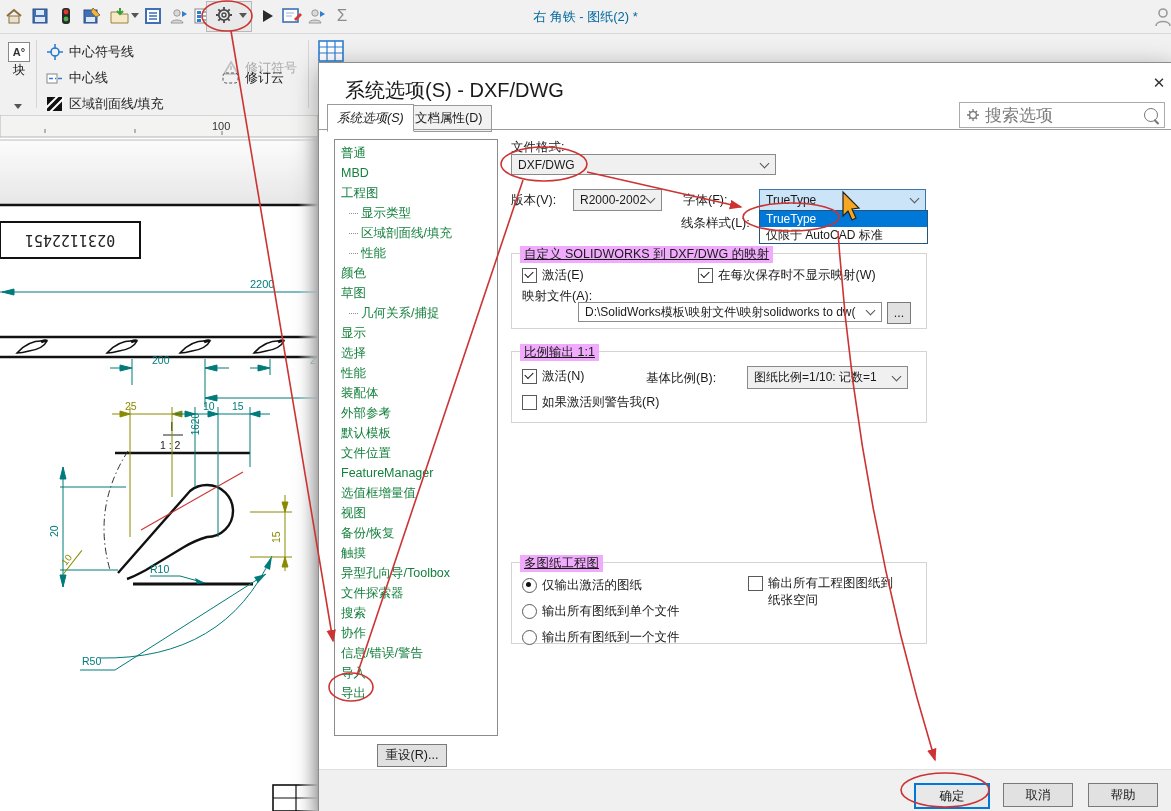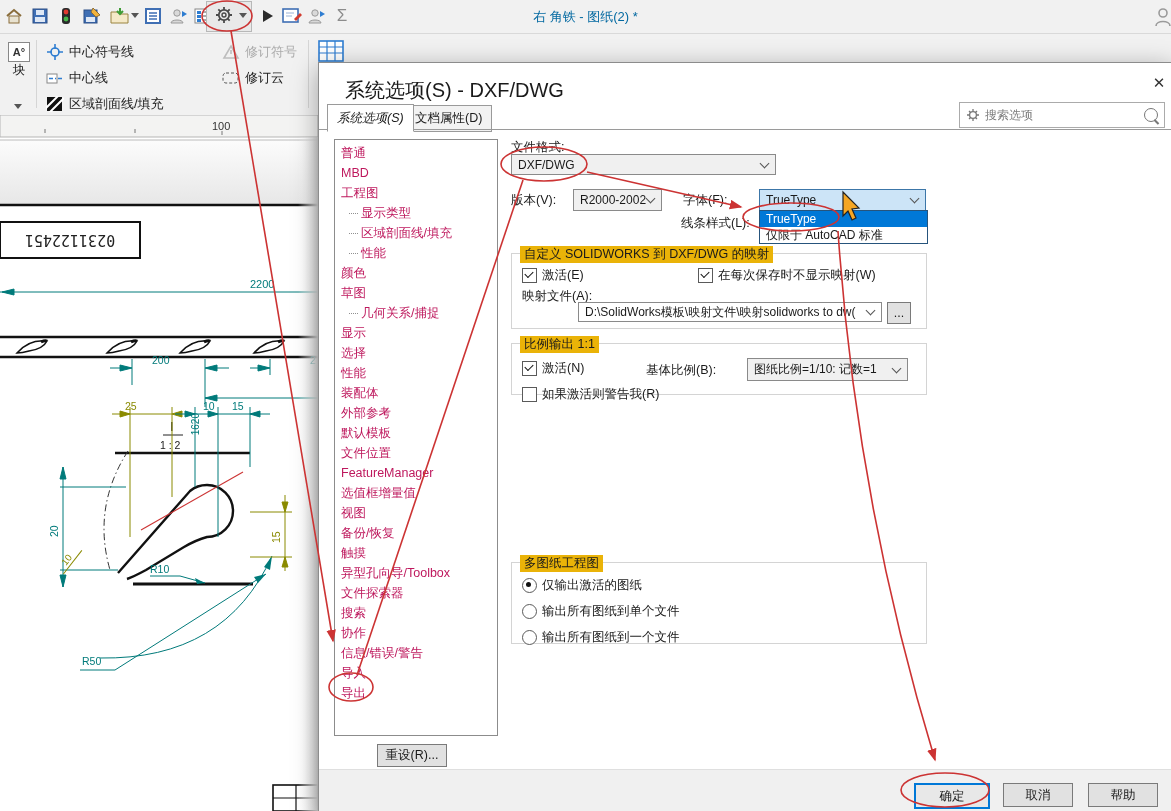--- a/index.html
+++ b/index.html
@@ -18,50 +18,50 @@
   #cmdsearch .blk{width:17px;height:17px;background:#1b1b1b;margin:0 5px 0 3px;position:relative;}
   #cmdsearch .blk::after{content:"";position:absolute;left:4px;top:4px;width:6px;height:6px;border-top:2px solid #fff;border-right:2px solid #fff;transform:rotate(45deg);}
   #cmdsearch .ph{flex:1;font-size:12.5px;color:#8a8a8a;}
   .mag{width:12px;height:12px;border:1.6px solid #777;border-radius:50%;position:relative;}
   .mag::after{content:"";position:absolute;left:10px;top:10px;width:6px;height:1.6px;background:#777;transform:rotate(45deg);transform-origin:0 0;}
   
   #ribbon{left:0;top:34px;width:1171px;height:81px;background:#f1f1f1;}
   .rsep{position:absolute;top:6px;width:1px;height:68px;background:#d5d5d5;}
   .rbtn{position:absolute;display:flex;flex-direction:column;align-items:center;font-size:12.5px;color:#222;}
   .ritem{position:absolute;display:flex;align-items:center;gap:5px;font-size:13px;color:#222;height:20px;}
-  .ritem.dis{color:#ababab;}
+  .ritem.dis{color:#ababab;margin-top:16px;}
   .blockA{width:20px;height:18px;border:1px solid #888;background:#fff;font-size:11px;font-weight:bold;color:#333;display:flex;align-items:center;justify-content:center;}
   
   #draw{left:0;top:115px;width:318px;height:696px;background:#fff;}
   
   #dlg{left:318px;top:62px;width:853px;height:749px;background:#fff;border:1px solid #8c8c8c;box-shadow:0 6px 24px rgba(0,0,0,.35);}
   #dlg-title{position:absolute;left:26px;top:14px;font-size:20px;color:#1a1a1a;}
   #dlg-close{position:absolute;left:830px;top:10px;width:20px;height:20px;text-align:center;font-size:15px;color:#333;line-height:20px;}
   .tab{position:absolute;top:42px;height:25px;padding:0 9px;font-size:12.5px;display:flex;align-items:center;background:#fff;border:1px solid #9a9a9a;}
   #tab1{left:8px;border-bottom:1px solid #fff;z-index:2;height:26px;top:41px;font-style:italic;}
   #tab2{left:86px;background:#f2f2f2;}
   #tabline{position:absolute;left:0;top:66px;width:853px;height:1px;background:#9a9a9a;}
-  #optsearch{position:absolute;left:640px;top:39px;width:206px;height:26px;border:1px solid #ababab;background:#fff;display:flex;align-items:center;gap:5px;padding:0 6px;box-sizing:border-box;font-size:12px;color:#7d7d7d;}
+  #optsearch{position:absolute;left:640px;top:39px;width:206px;height:26px;border:1px solid #ababab;background:#fff;display:flex;align-items:center;gap:5px;padding:0 6px;box-sizing:border-box;font-size:17px;color:#7d7d7d;}
   #navlist{position:absolute;left:15px;top:76px;width:164px;height:597px;border:1px solid #8c8c8c;background:#fff;overflow:hidden;box-sizing:border-box;padding-top:3px;}
-  .nav-item{height:20px;line-height:20px;font-size:12.5px;padding-left:6px;white-space:nowrap;color:#be185d;}
+  .nav-item{height:20px;line-height:20px;font-size:12.5px;padding-left:6px;white-space:nowrap;color:#15803d;}
   .nav-item.ind{padding-left:14px;}
   .nav-item.ind::before{content:"";display:inline-block;width:9px;border-top:1px dotted #909090;margin-right:3px;vertical-align:3px;}
   .btn{position:absolute;background:#e1e1e1;border:1px solid #7a7a7a;font-size:12.5px;display:flex;align-items:center;justify-content:center;color:#1a1a1a;}
   #resetbtn{left:58px;top:681px;width:68px;height:21px;}
   
   .lbl{position:absolute;font-size:12.5px;color:#1a1a1a;white-space:nowrap;}
   .combo{position:absolute;border:1px solid #8a8a8a;background:#f0f0f0;font-size:12px;display:flex;align-items:center;padding:0 20px 0 6px;box-sizing:border-box;white-space:nowrap;overflow:hidden;}
   .combo .chev{position:absolute;right:7px;top:50%;margin-top:-5px;width:6px;height:6px;border-right:1.4px solid #555;border-bottom:1.4px solid #555;transform:rotate(45deg);}
   .combo.white{background:#fff;}
   #fontcombo{background:#cce4f7;border:1px solid #3c76a8;}
   #fontlist{position:absolute;left:440px;top:147px;width:167px;border:1px solid #26547c;background:#fff;z-index:5;}
   #fontlist .opt{height:16px;line-height:16px;font-size:12px;padding:0 6px;white-space:nowrap;}
   #fontlist .opt.sel{background:#0078d7;color:#fff;}
   .group{position:absolute;left:192px;width:416px;border:1px solid #d4d4d4;box-sizing:border-box;}
-  .group>.legend{position:absolute;left:8px;top:-8px;background:#eab308;padding:0 4px;font-size:12.5px;color:#1a1a1a;white-space:nowrap;}
+  .group>.legend{position:absolute;left:8px;top:-8px;background:#f0abfc;padding:0 4px;font-size:12.5px;color:#1a1a1a;white-space:nowrap;text-decoration:underline;}
   .cbrow{position:absolute;display:flex;align-items:flex-start;gap:5px;font-size:12.5px;color:#1a1a1a;}
   .cbrow.dis{color:#a3a3a3;}
   .cb{width:13px;height:13px;border:1px solid #5a5a5a;background:#fff;position:relative;flex:0 0 auto;margin-top:1px;}
   .cbrow.dis .cb{border-color:#bdbdbd;}
   .cb.on::after{content:"";position:absolute;left:2px;top:2px;width:7px;height:4px;border-left:1.8px solid #111;border-bottom:1.8px solid #111;transform:rotate(-45deg);}
   .radio{width:13px;height:13px;border:1px solid #5a5a5a;border-radius:50%;background:#fff;position:relative;flex:0 0 auto;margin-top:1px;}
   .radio.on::after{content:"";position:absolute;left:3px;top:3px;width:5px;height:5px;border-radius:50%;background:#111;}
   .input{position:absolute;border:1px solid #9a9a9a;background:#fff;font-size:12px;display:flex;align-items:center;padding:0 5px;box-sizing:border-box;}
   #dlg-footer{position:absolute;left:0;top:706px;width:853px;height:43px;background:#f0f0f0;border-top:1px solid #dfdfdf;}
   #okbtn{left:595px;top:13px;width:72px;height:22px;border:2px solid #0078d7;background:#e8e8e8;}
@@ -417,21 +417,21 @@
       <span>在每次保存时不显示映射(W)</span>
     </div>
     <div class="lbl" style="left:10px;top:34px">映射文件(A):</div>
     <div class="combo white" style="left:66px;top:48px;width:304px;height:20px">
       <span style="overflow:hidden;text-overflow:clip;white-space:nowrap">D:\SolidWorks模板\映射文件\映射solidworks to dw(</span>
         <span class="chev"></span>
     </div>
     <div class="btn" style="left:375px;top:48px;width:22px;height:20px;position:absolute">...</div>
   </div>
 
-  <div class="group" style="top:280px;height:52px">
+  <div class="group" style="top:288px;height:72px">
     <span class="legend">比例输出 1:1</span>
     <div class="cbrow" style="left:10px;top:16px">
       <span class="cb on"></span>
       <span>激活(N)</span>
     </div>
     <div class="lbl" style="left:134px;top:18px">基体比例(B):</div>
     <div class="combo" style="left:235px;top:14px;width:161px;height:23px">
       <span>图纸比例=1/10: 记数=1</span>
         <span class="chev"></span>
     </div>
@@ -441,20 +441,25 @@
     </div>
   </div>
 
 
 
   <div class="group" style="top:499px;height:82px">
     <span class="legend">多图纸工程图</span>
     <div class="cbrow" style="left:10px;top:14px">
       <span class="radio on"></span>
       <span>仅输出激活的图纸</span>
+    </div>
+    <div class="cbrow" style="left:236px;top:12px;width:172px">
+      <span class="cb"></span>
+      <span><span>输出所有工程图图纸到</span><br>
+            <span>纸张空间</span></span>
     </div>
     <div class="cbrow" style="left:10px;top:40px">
       <span class="radio"></span>
       <span>输出所有图纸到单个文件</span>
     </div>
     <div class="cbrow" style="left:10px;top:66px">
       <span class="radio"></span>
       <span>输出所有图纸到一个文件</span>
     </div>
   </div>

